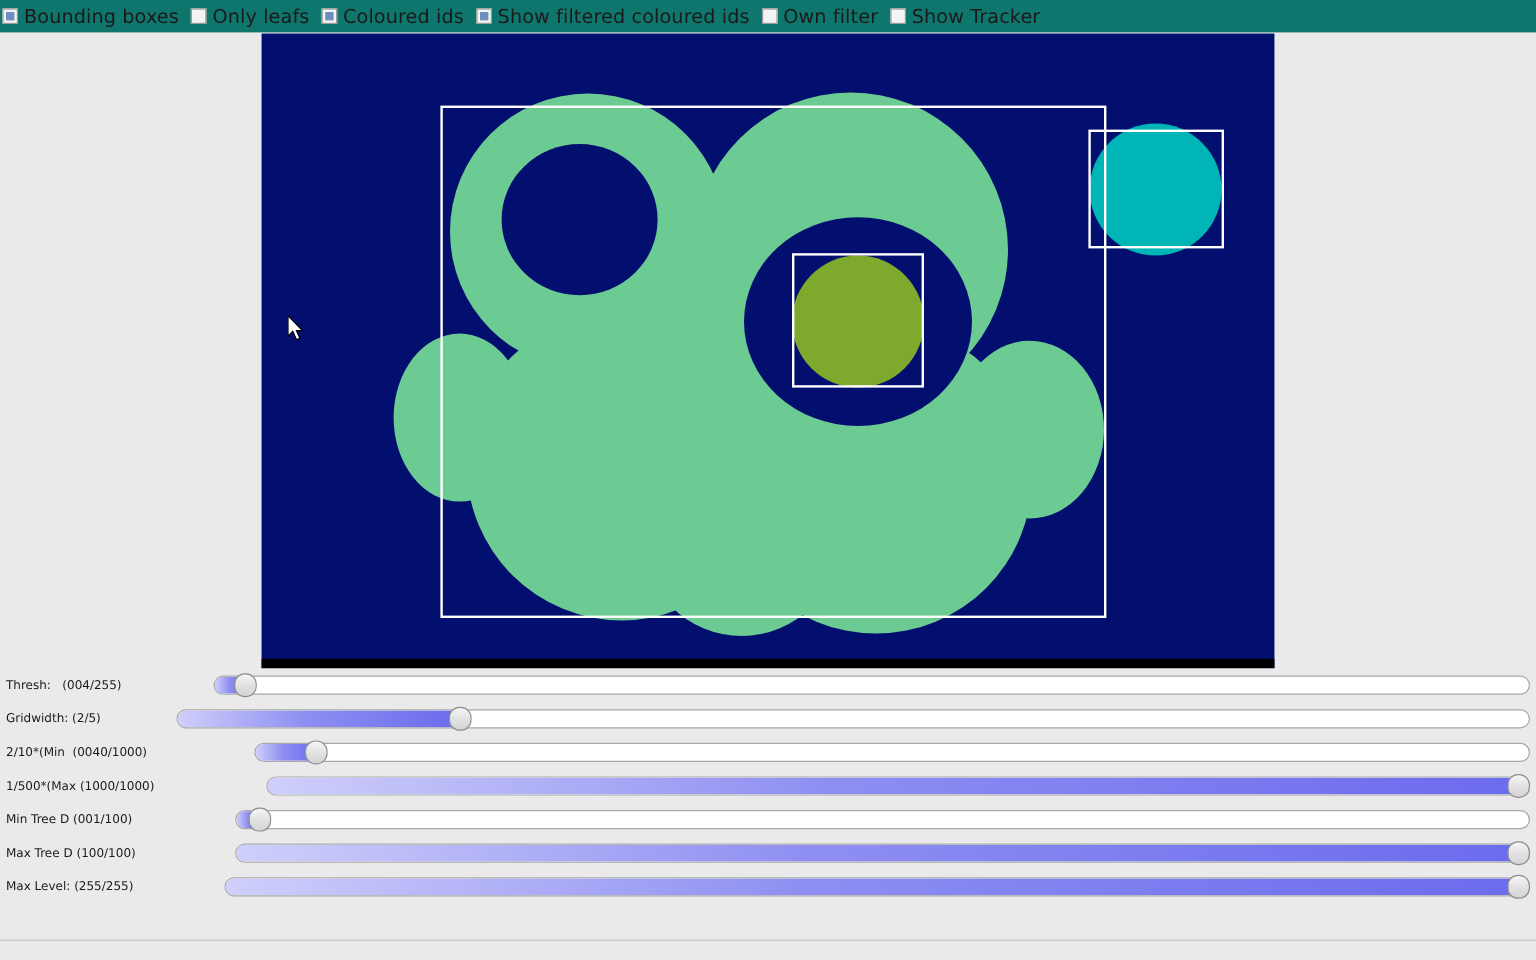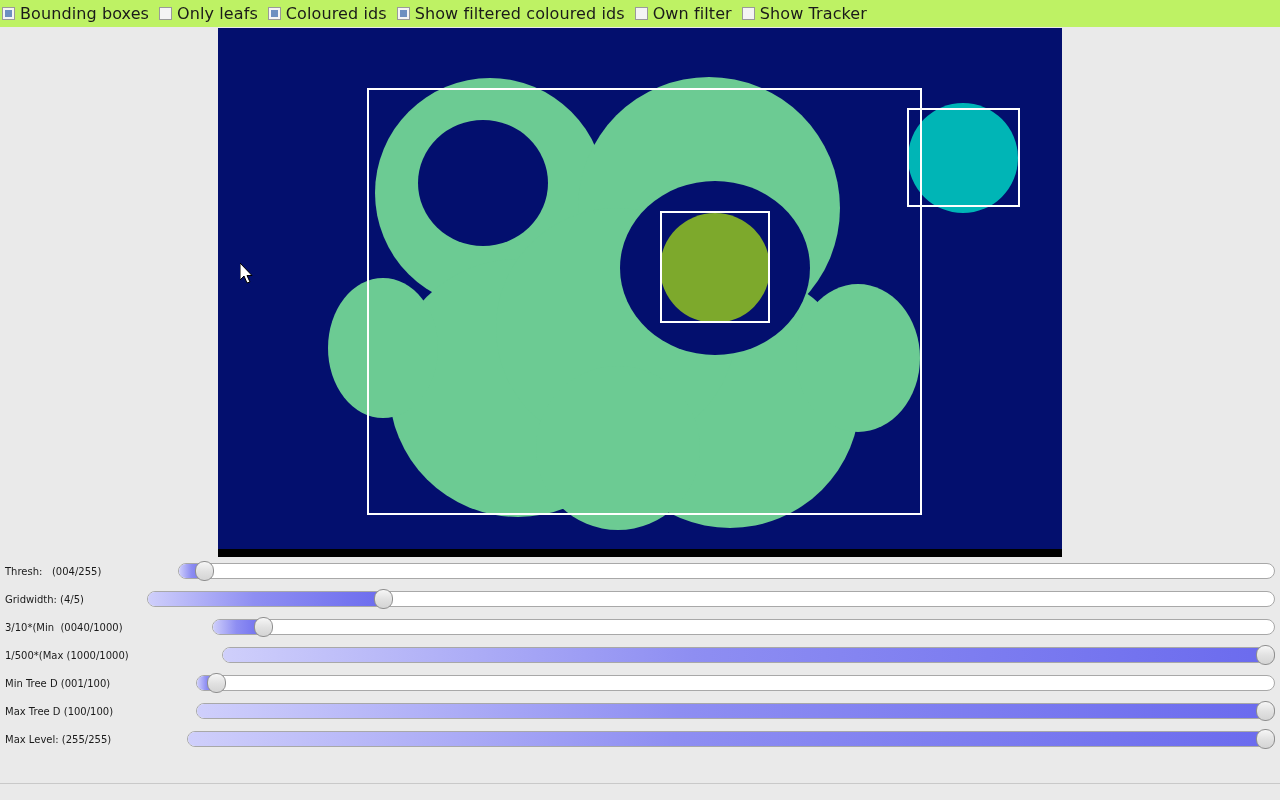--- a/index.html
+++ b/index.html
@@ -7,21 +7,21 @@
     width: 1280px; height: 800px;
     overflow: hidden;
     background: #eaeaea;
     font-family: "DejaVu Sans", "Liberation Sans", sans-serif;
   }
   #app { position: relative; width: 1280px; height: 800px; }
 
   
   #toolbar {
     position: absolute; left: 0; top: 0; width: 1280px; height: 27px;
-    background: #bef264;
+    background: #0f766e;
     display: flex; align-items: center;
     padding-left: 2px;
     box-sizing: border-box;
   }
   .cb-item {
     display: flex; align-items: center;
     margin-right: 10px;
     cursor: default;
     white-space: nowrap;
   }
@@ -206,28 +206,28 @@
 
   <div id="sliders">
       <div class="slider-row">
         <div class="slider-label">Thresh:   (004/255)</div>
         <div class="slider-track" style="left: 178px; width: 1097px;">
           <div class="slider-fill" style="width: 26.5px;"></div>
         </div>
         <div class="slider-knob" style="left: 195px;"></div>
       </div>
       <div class="slider-row">
-        <div class="slider-label">Gridwidth: (4/5)</div>
+        <div class="slider-label">Gridwidth: (2/5)</div>
         <div class="slider-track" style="left: 147px; width: 1128px;">
           <div class="slider-fill" style="width: 236.5px;"></div>
         </div>
         <div class="slider-knob" style="left: 374px;"></div>
       </div>
       <div class="slider-row">
-        <div class="slider-label">3/10*(Min  (0040/1000)</div>
+        <div class="slider-label">2/10*(Min  (0040/1000)</div>
         <div class="slider-track" style="left: 212px; width: 1063px;">
           <div class="slider-fill" style="width: 51.5px;"></div>
         </div>
         <div class="slider-knob" style="left: 254px;"></div>
       </div>
       <div class="slider-row">
         <div class="slider-label">1/500*(Max (1000/1000)</div>
         <div class="slider-track" style="left: 222px; width: 1053px;">
           <div class="slider-fill" style="width: 1043.5px;"></div>
         </div>

